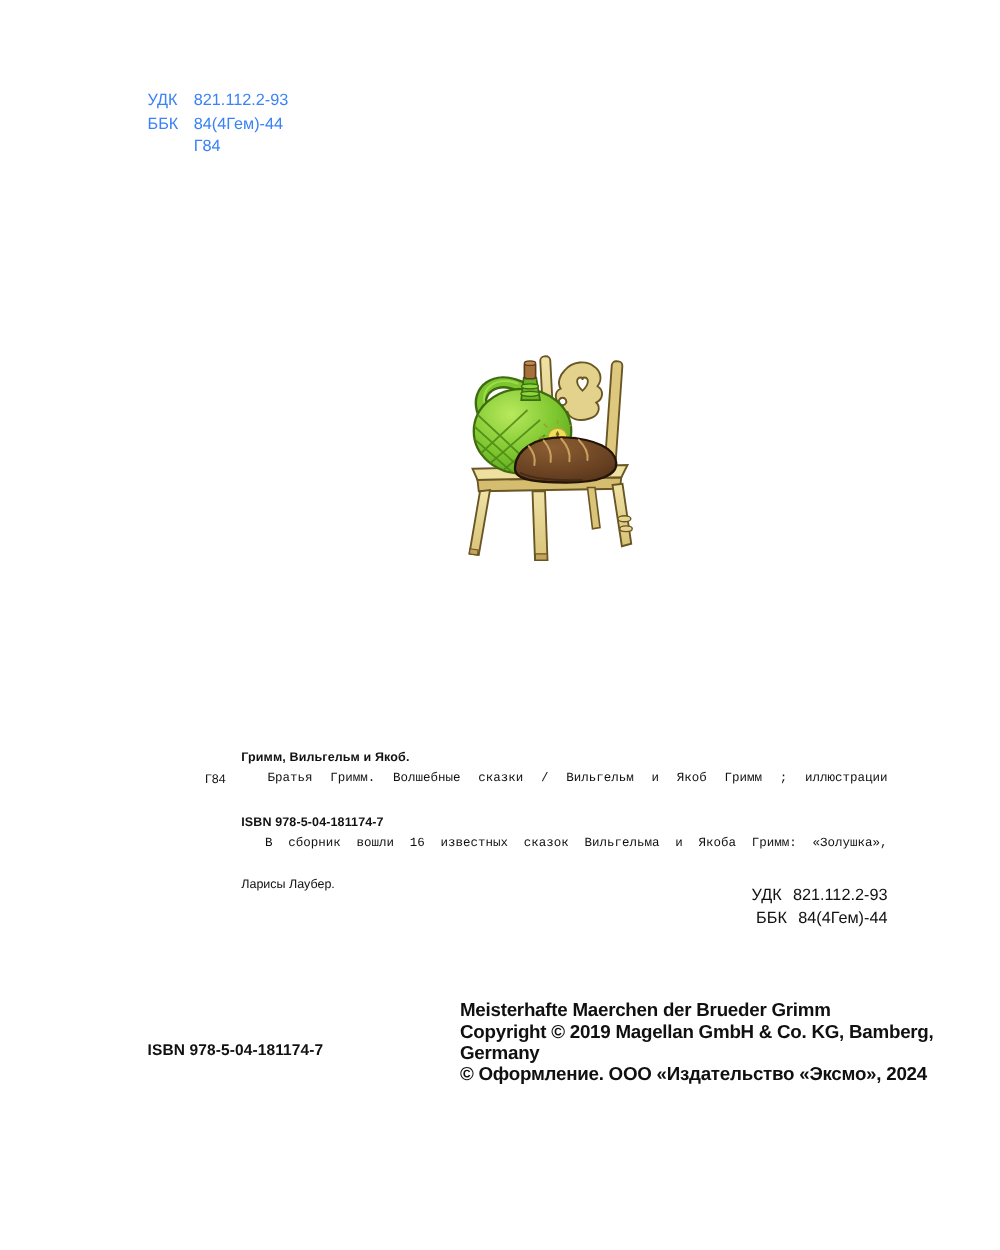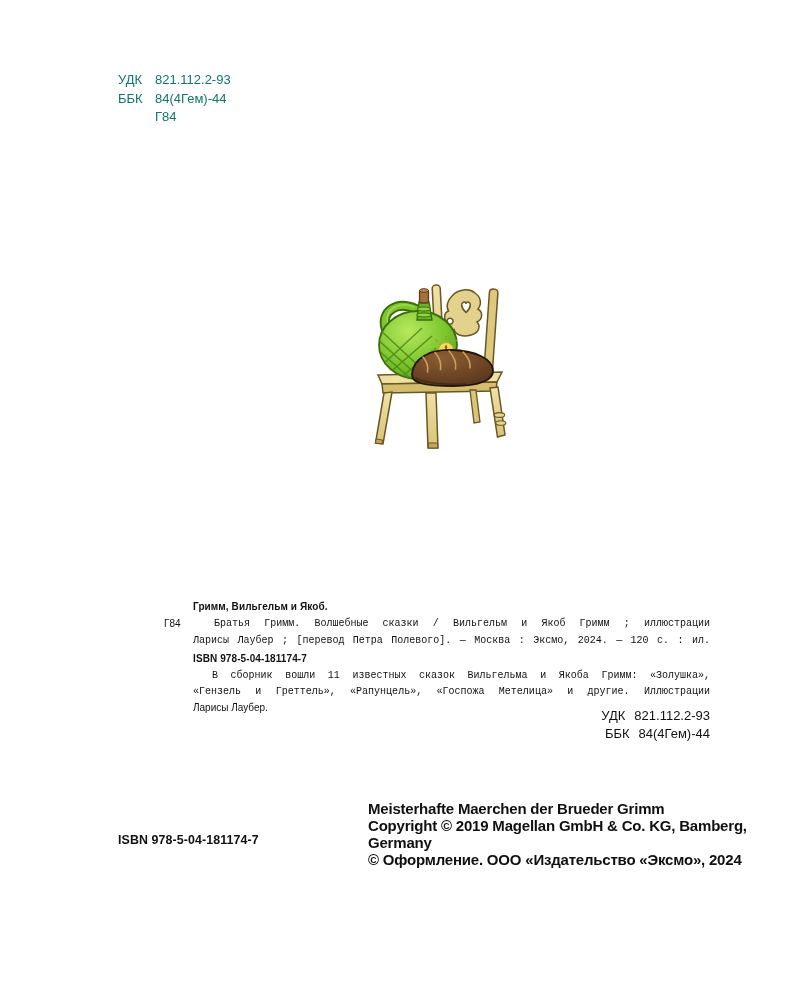--- a/index.html
+++ b/index.html
@@ -4,21 +4,21 @@
 <style>
   html,body{margin:0;padding:0;}
   body{
     width:800px;height:1000px;background:#ffffff;
     font-family:"Liberation Sans",sans-serif;color:#111111;
     position:relative;overflow:hidden;
   }
   .page{position:absolute;inset:0;background:#ffffff;}
 
   
-  .top-meta{position:absolute;left:118px;top:71px;font-size:13px;line-height:18.5px;color:#0f766e;}
+  .top-meta{position:absolute;left:118px;top:71px;font-size:13px;line-height:18.5px;color:#3b82f6;}
   .top-meta .lbl{display:inline-block;width:37px;}
   .top-meta .code-row{padding-left:37px;}
 
   
   .illo{position:absolute;left:366px;top:276px;width:146px;height:176px;}
 
   
   .catalog{position:absolute;left:164px;top:577px;width:546px;height:120px;font-size:10px;margin-top:24px;}
   .catalog > div{position:absolute;white-space:nowrap;}
   .cat-header{left:29px;top:0;font-weight:bold;letter-spacing:.1px;}
@@ -144,24 +144,22 @@
       <path d="M83,75 q8,9 6.5,18"></path>
       <path d="M97,76 q8,8 7,16"></path>
     </g>
     <path d="M50,102 C58,107 80,109 100,108" fill="none" stroke="#33200f" stroke-width="1.6" opacity="0.6"></path>
   </svg>
 
   <div class="catalog">
     <div class="cat-header">Гримм, Вильгельм и Якоб.</div>
     <div class="cat-code">Г84</div>
     <div class="cat-line l1 just">Братья Гримм. Волшебные сказки / Вильгельм и Якоб Гримм ; иллюстрации</div>
-    <div class="cat-line l2 just">Ларисы Лаубер ; [перевод Петра Полевого]. — Москва : Эксмо, 2024. — 120 с. : ил.</div>
     <div class="cat-isbn">ISBN 978-5-04-181174-7</div>
-    <div class="cat-line a1 just">В сборник вошли 11 известных сказок Вильгельма и Якоба Гримм: «Золушка»,</div>
-    <div class="cat-line a2 just">«Гензель и Греттель», «Рапунцель», «Госпожа Метелица» и другие. Иллюстрации</div>
+    <div class="cat-line a1 just">В сборник вошли 16 известных сказок Вильгельма и Якоба Гримм: «Золушка»,</div>
     <div class="cat-line a3">Ларисы Лаубер.</div>
   </div>
 
   <div class="udc-right">
     <div class="row">
       <span class="lbl">УДК</span>
         <span>821.112.2-93</span>
     </div>
     <div class="row">
       <span class="lbl">ББК</span>

